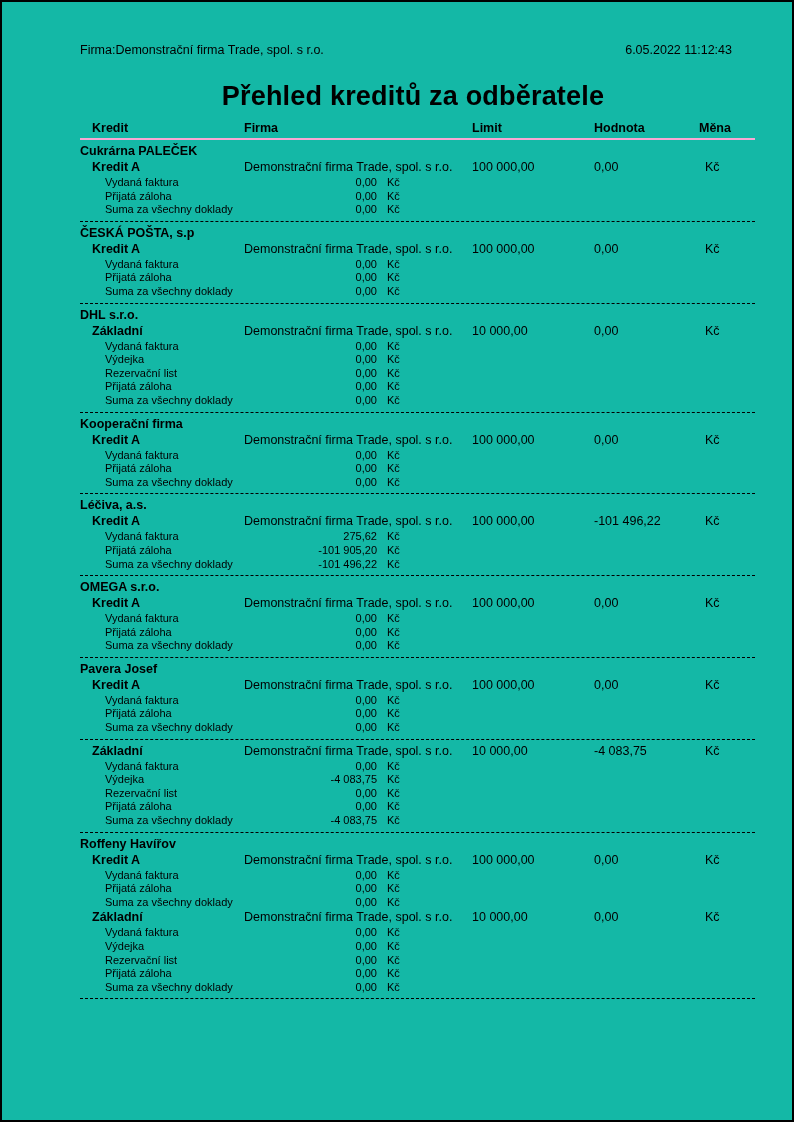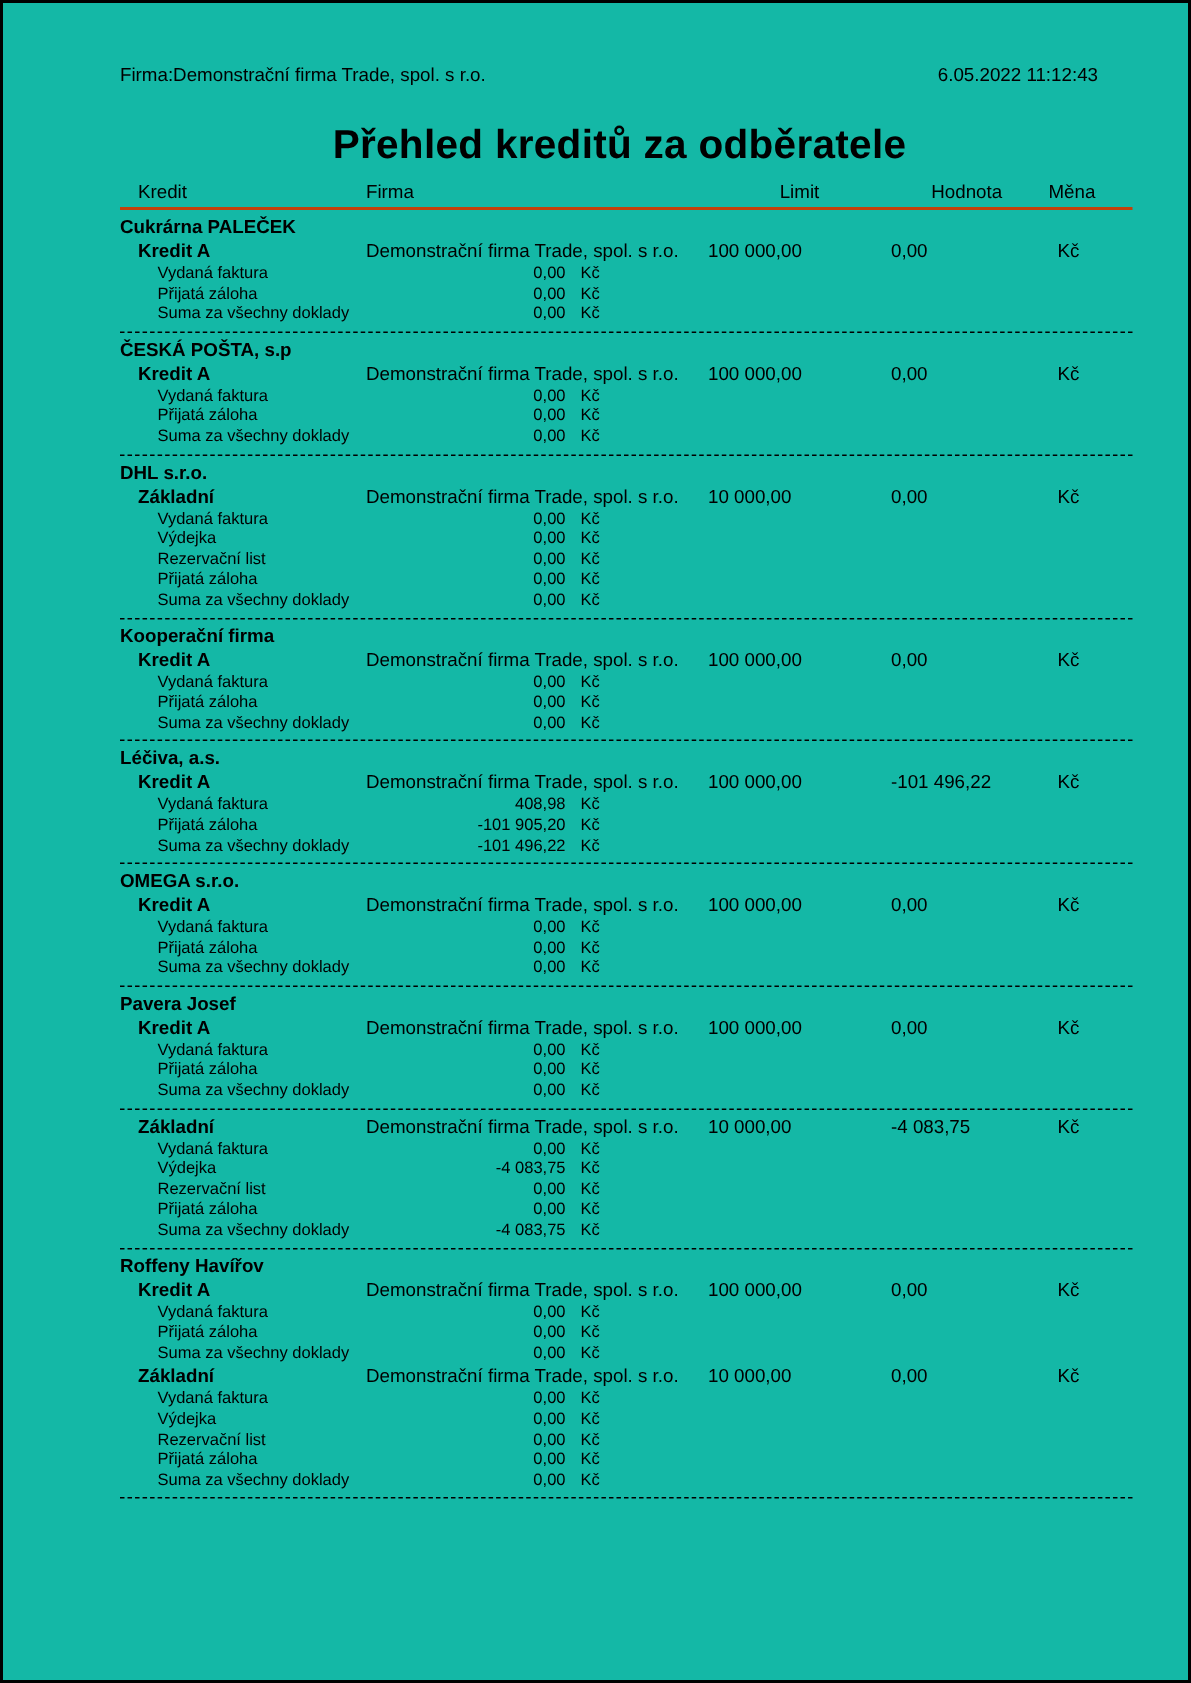--- a/index.html
+++ b/index.html
@@ -40,27 +40,27 @@
     top: 119px;
     left: 78px;
     width: 675px;
   }
   .grid5 {
     display: grid;
     grid-template-columns: 164px 228px 122px 101px 60px;
     align-items: baseline;
   }
   .col-headers {
-    font-weight: normal;
+    font-weight: bold;
     font-size: 12.5px;
     padding-bottom: 3px;
-    border-bottom: 2px solid #c2410c;
+    border-bottom: 2px solid #f9a8d4;
   }
   .h-kredit { padding-left: 12px; }
-  .h-limit, .h-hodnota { text-align: center; }
+  .h-limit, .h-hodnota { text-align: left; }
   .h-mena { padding-left: 4px; }
   .section {
     border-bottom: 1px dashed #000;
     padding: 3px 0 4px 0;
   }
   .customer {
     font-weight: bold;
     font-size: 12.5px;
     line-height: 16px;
     white-space: nowrap;
@@ -260,21 +260,21 @@
   <div class="grid5 credit-row">
     <span class="c-name">Kredit A</span>
     <span class="c-firma">Demonstrační firma Trade, spol. s r.o.</span>
     <span class="c-limit">100 000,00</span>
     <span class="c-hodnota">-101 496,22</span>
     <span class="c-mena">Kč</span>
   </div>
 
   <div class="detail-row">
     <span class="d-label">Vydaná faktura</span>
-    <span class="d-amount">408,98</span>
+    <span class="d-amount">275,62</span>
     <span class="d-curr">Kč</span>
     <span></span>
   </div>
 
   <div class="detail-row">
     <span class="d-label">Přijatá záloha</span>
     <span class="d-amount">-101 905,20</span>
     <span class="d-curr">Kč</span>
     <span></span>
   </div>

